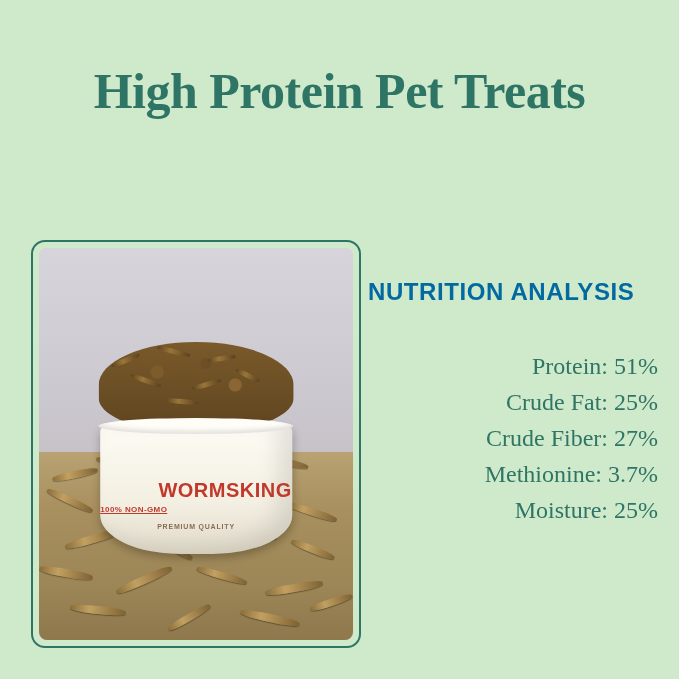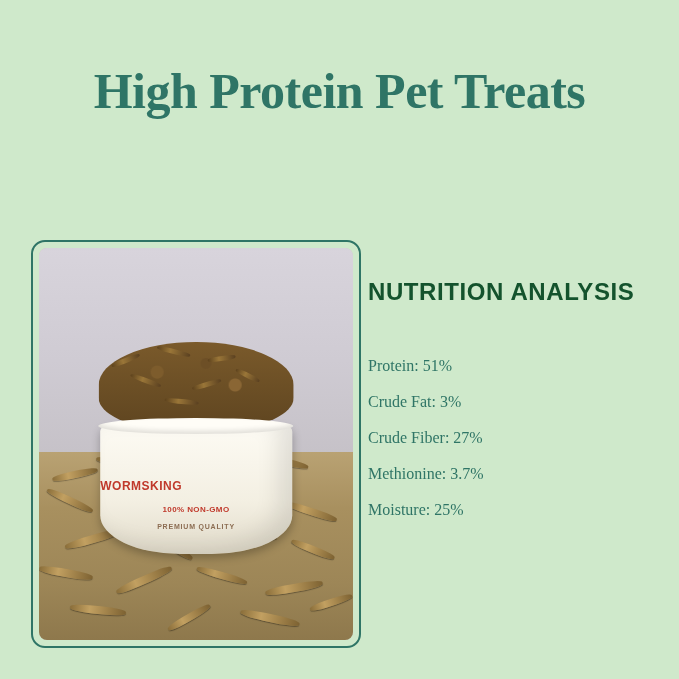--- a/index.html
+++ b/index.html
@@ -111,72 +111,73 @@
     height: 16px;
     background: #fffdf7;
     border-radius: 50%;
     box-shadow: inset 0 -3px 5px rgba(0,0,0,0.12);
   }
   .bowl-brand {
     position: absolute;
     left: 0;
     right: 0;
     top: 42%;
-    text-align: left;
-    font-family: "Liberation Sans", sans-serif;
-    font-weight: bold;
-    font-size: 12px;
+    text-align: right;
+    font-family: "Liberation Sans", sans-serif;
+    font-weight: bold;
+    font-size: 20px;
     letter-spacing: 0.5px;
     color: #c0392b;
   }
   .bowl-sub1 {
     position: absolute;
     left: 0; right: 0;
     top: 62%;
-    text-align: center;
     font-family: "Liberation Sans", sans-serif;
     font-weight: bold;
     font-size: 8px;
     letter-spacing: 0.4px;
     color: #c0392b;
+    text-decoration: underline;
   }
   .bowl-sub2 {
     position: absolute;
     left: 0; right: 0;
     top: 76%;
     text-align: center;
     font-family: "Liberation Sans", sans-serif;
     font-weight: bold;
     font-size: 7px;
     letter-spacing: 0.8px;
     color: #8c6d52;
   }
   .nutrition-heading {
     position: absolute;
     left: 368px;
     top: 278px;
     font-family: "Liberation Sans", sans-serif;
     font-size: 24px;
     font-weight: bold;
     letter-spacing: 0.6px;
-    color: #14532d;
+    color: #0369a1;
     white-space: nowrap;
   }
   .nutrition-list {
     position: absolute;
     left: 368px;
     top: 348px;
     width: 290px;
   }
   .nutrition-item {
     font-family: "Liberation Serif", serif;
-    font-size: 16px;
+    font-size: 24px;
     color: #2f7566;
     line-height: 36px;
     white-space: nowrap;
+    text-align: right;
   }
 </style>
 </head>
 <body>
 
 <div class="poster">
 
   <div class="title">High Protein Pet Treats</div>
 
   <div class="photo-frame">
@@ -221,19 +222,19 @@
         <div class="bowl-sub1">100% NON-GMO</div>
         <div class="bowl-sub2">PREMIUM QUALITY</div>
       </div>
     </div>
   </div>
 
   <div class="nutrition-heading">NUTRITION ANALYSIS</div>
 
   <div class="nutrition-list">
     <div class="nutrition-item">Protein: 51%</div>
-    <div class="nutrition-item">Crude Fat: 3%</div>
+    <div class="nutrition-item">Crude Fat: 25%</div>
     <div class="nutrition-item">Crude Fiber: 27%</div>
     <div class="nutrition-item">Methionine: 3.7%</div>
     <div class="nutrition-item">Moisture: 25%</div>
   </div>
 
 </div>
 
 </body></html>

